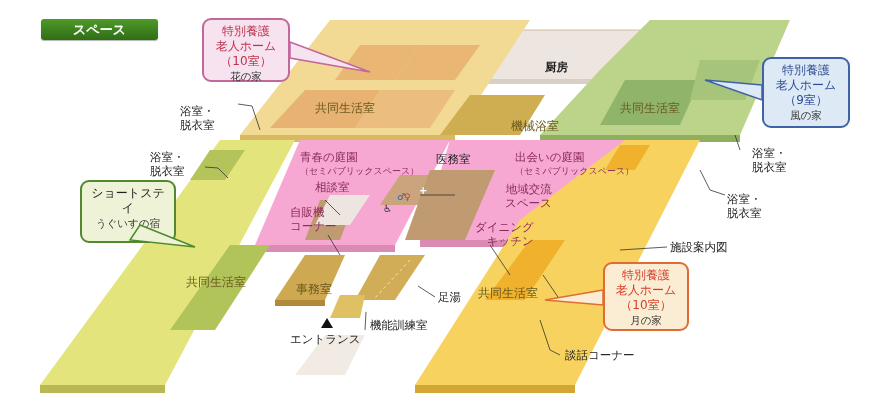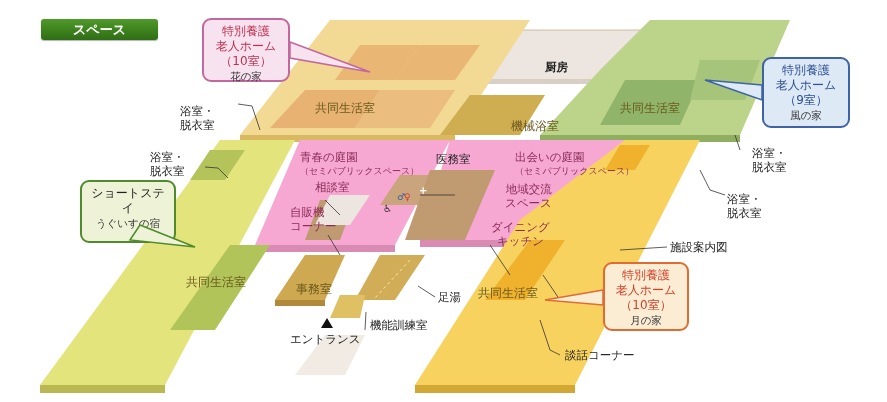--- a/index.html
+++ b/index.html
@@ -162,21 +162,21 @@
 <div class="lbl" style="left:436px;top:152px;">医務室</div>
 <div class="lbl lbl-pink" style="left:315px;top:180px;text-align:left;">相談室</div>
 <div class="lbl lbl-pink" style="left:290px;top:205px;text-align:left;">
   <div>自販機</div>
   <div>コーナー</div>
 </div>
 <div class="lbl lbl-pink" style="left:505px;top:182px;text-align:right;">
   <div>地域交流</div>
   <div>スペース</div>
 </div>
-<div class="lbl lbl-pink" style="left:475px;top:220px;text-align:center;margin-left:16px;">
+<div class="lbl lbl-pink" style="left:475px;top:220px;text-align:right;">
   <div>ダイニング</div>
   <div>キッチン</div>
 </div>
 <div class="lbl" style="left:438px;top:290px;">足湯</div>
 <div class="lbl" style="left:370px;top:318px;">機能訓練室</div>
 <div class="lbl" style="left:290px;top:332px;">エントランス</div>
 <div class="lbl" style="left:670px;top:240px;">施設案内図</div>
 <div class="lbl" style="left:565px;top:348px;">談話コーナー</div>
 
 <div class="lbl" style="left:180px;top:104px;">

